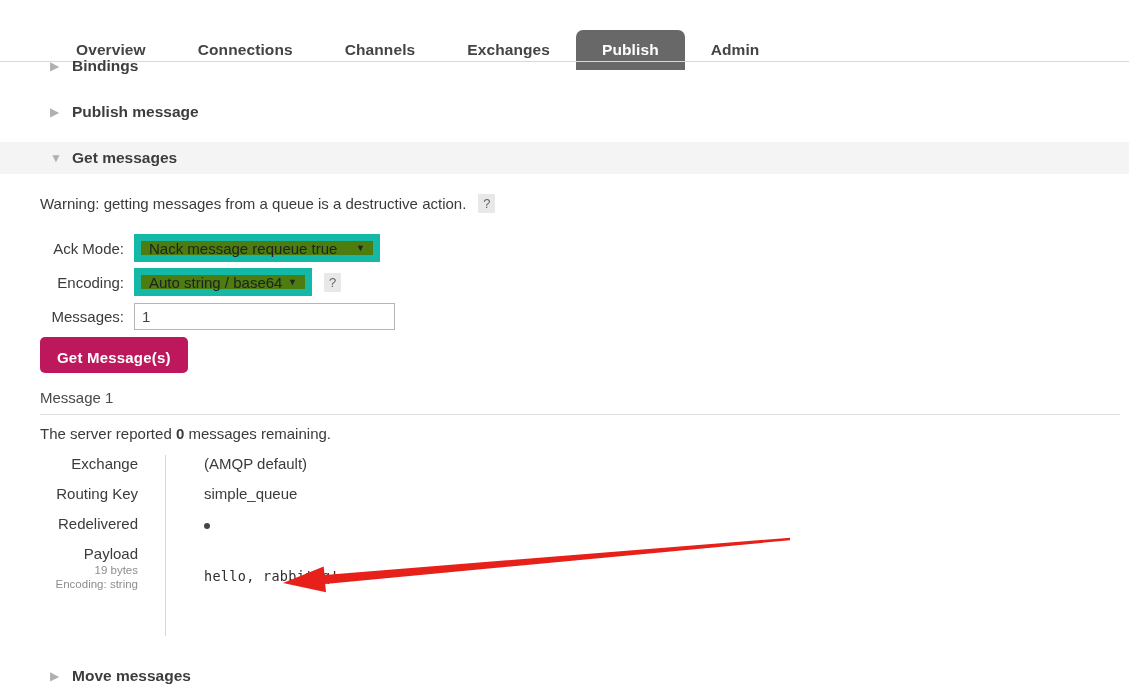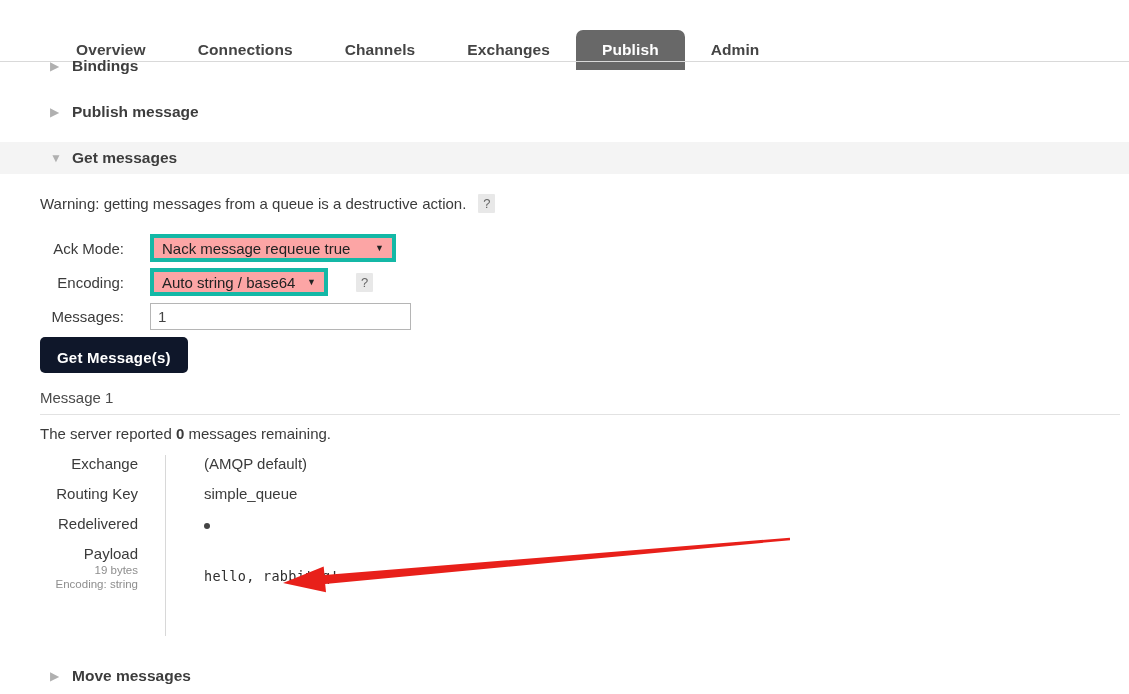--- a/index.html
+++ b/index.html
@@ -139,37 +139,36 @@
     position: absolute;
     left: 40px;
     top: 232px;
     width: 560px;
   }
   .form-row {
     display: flex;
     align-items: center;
     height: 32px;
     margin-bottom: 2px;
-    gap: 16px;
   }
   .form-label {
     width: 94px;
     text-align: right;
     padding-right: 10px;
     font-size: 15px;
     color: #3b3b3b;
     white-space: nowrap;
   }
   .select-box {
     position: relative;
     display: inline-flex;
     align-items: center;
     height: 28px;
-    border: 4px solid #14b8a6;
-    background: #fca5a5;
+    border: 7px solid #14b8a6;
+    background: #4d7c0f;
     padding: 0 26px 0 8px;
     font-size: 15px;
     color: #222222;
     cursor: pointer;
     font-family: "Liberation Sans", sans-serif;
     white-space: nowrap;
   }
   .select-box .caret {
     position: absolute;
     right: 8px;
@@ -195,21 +194,21 @@
     outline: none;
   }
 
   
   #get-button {
     position: absolute;
     left: 40px;
     top: 337px;
     height: 36px;
     padding: 12px 17px;
-    background: #0f172a;
+    background: #be185d;
     color: #ffffff;
     border: none;
     border-radius: 5px;
     font-family: "Liberation Sans", sans-serif;
     font-size: 15px;
     font-weight: bold;
     cursor: pointer;
     letter-spacing: 0.2px;
   }
 

